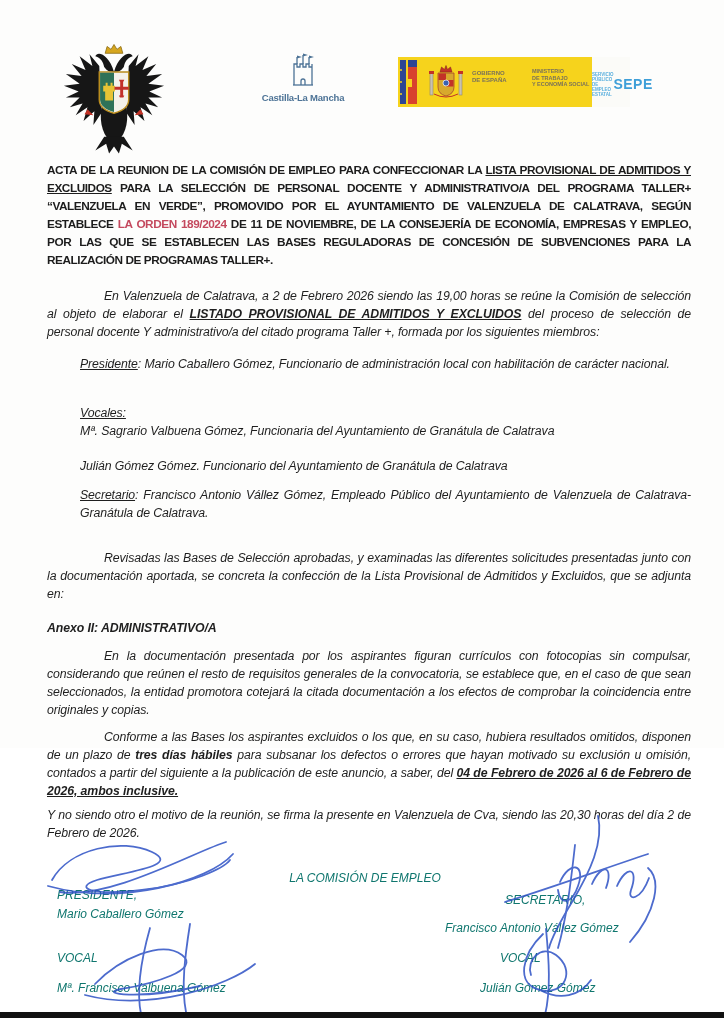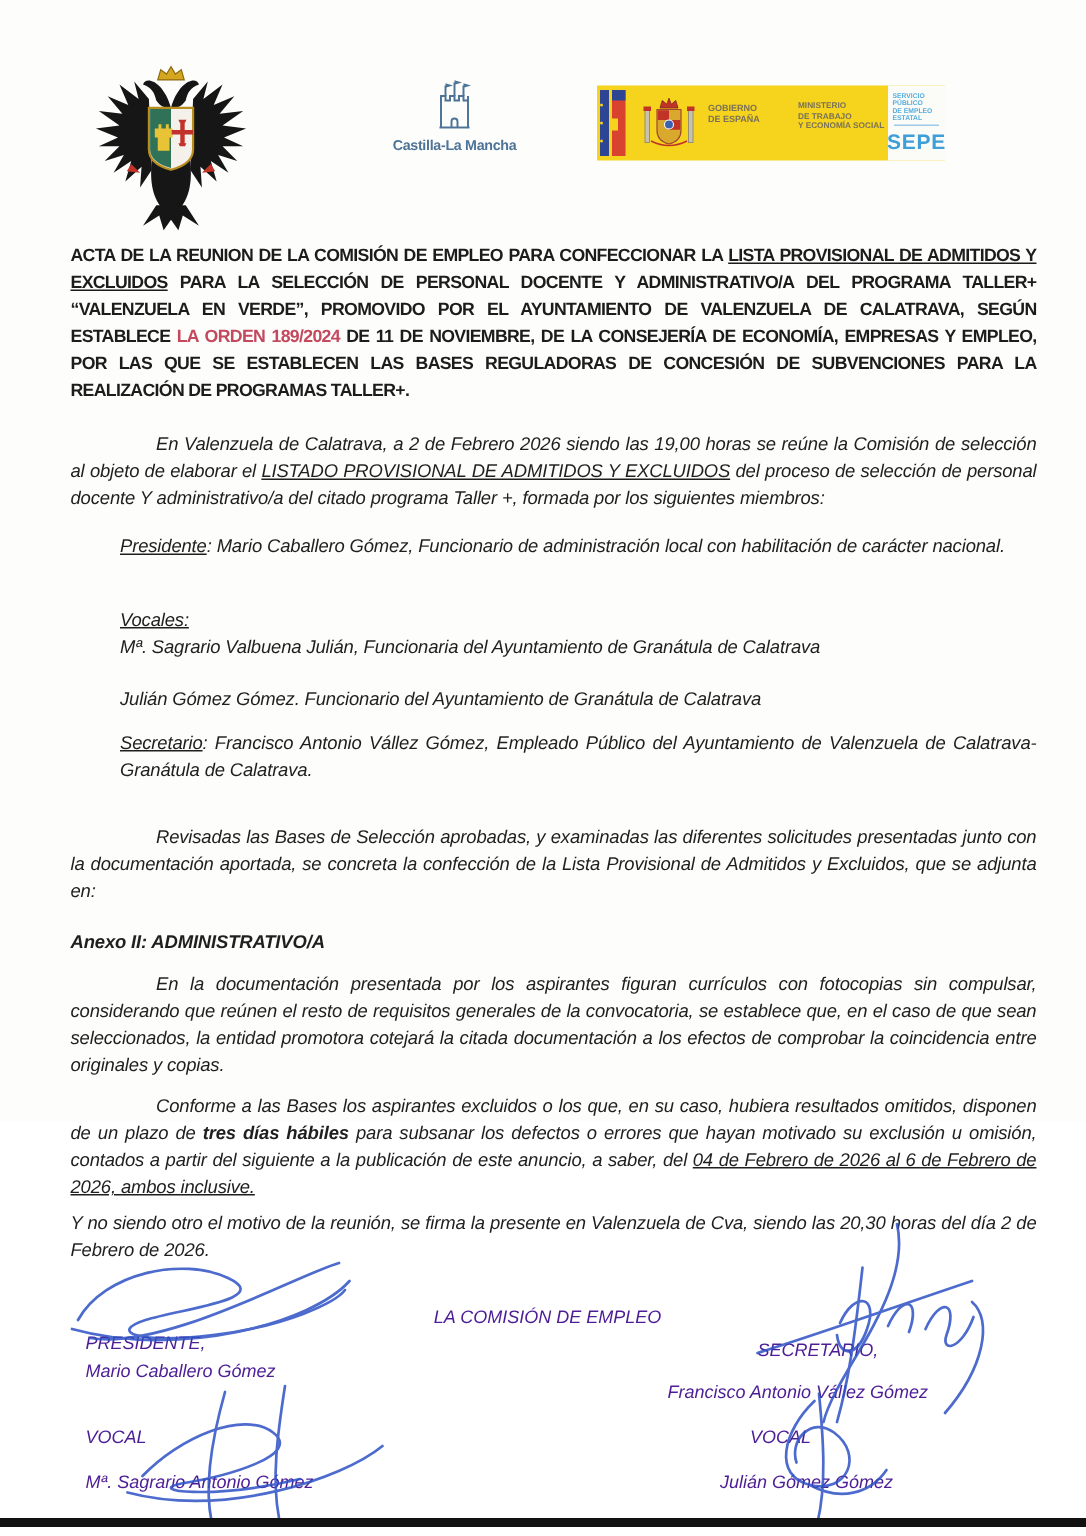--- a/index.html
+++ b/index.html
@@ -18,40 +18,40 @@
   .gov-dot{position:absolute;left:2px;width:2px;height:2px;border-radius:50%;background:#f6d31c;}
   .gov-redbar{position:absolute;left:10px;top:3px;bottom:3px;width:9px;background:#d8422e;}
   .gov-redbar-notch{position:absolute;left:0;top:19px;width:4px;height:8px;background:#f6d31c;}
   .gov-redbar-cap{position:absolute;left:0;top:0;width:9px;height:7px;background:#2e4593;}
   .gov-arms{position:absolute;left:28px;top:4px;}
   .gov-text{position:absolute;left:74px;top:13px;width:54px;font-size:6px;line-height:7px;
             font-weight:bold;color:#7a7259;letter-spacing:0;}
   .gov-min{position:absolute;left:134px;top:11px;width:60px;font-size:5.5px;line-height:6.5px;
            font-weight:bold;color:#7a7259;}
   .gov-sepe{position:absolute;right:0;top:0;bottom:0;width:38px;background:#fbfbf8;
-            display:flex;flex-direction:column;align-items:center;justify-content:flex-start;padding-top:4px;}
+            display:flex;flex-direction:row;align-items:center;justify-content:flex-start;padding-top:4px;}
   .sepe-small{font-size:4.5px;line-height:5px;color:#57aede;text-align:left;width:32px;font-weight:bold;}
   .sepe-line{width:30px;border-top:1px solid #9cc9e8;margin:2px 0 2px 0;}
   .sepe-big{font-size:14px;font-weight:bold;color:#3e9fd8;letter-spacing:0.5px;}
 
   
   .doc-title{position:absolute;left:47px;top:161px;width:644px;font-weight:bold;
              font-size:11.8px;letter-spacing:-0.45px;line-height:18px;text-align:justify;color:#1c1c1c;}
   .para{position:absolute;left:47px;width:644px;font-style:italic;font-size:12.3px;
         line-height:18px;text-align:justify;letter-spacing:-0.1px;color:#1f1f1f;}
   .indent{text-indent:57px;}
   .member{left:80px;width:611px;}
   .anexo{font-weight:bold;}
   .u{text-decoration:underline;}
-  .bu{font-weight:normal;text-decoration:underline;}
+  .bu{font-weight:bold;text-decoration:underline;}
   .red{color:#c4495e;}
   .b{font-weight:bold;}
 
   
-  .sig-label{position:absolute;font-style:italic;font-size:12px;color:#4c1d95;white-space:nowrap;}
+  .sig-label{position:absolute;font-style:italic;font-size:12px;color:#0f766e;white-space:nowrap;}
   .sig-svg{position:absolute;left:0;top:0;width:724px;height:1024px;pointer-events:none;}
 
   .bottom-bar{position:absolute;left:0;top:1012px;width:724px;height:6px;background:#111;}
 </style>
 </head>
 <body>
 
 <div class="page">
 
   <svg class="crest" viewBox="0 0 110 115">
@@ -138,41 +138,41 @@
   <div class="para indent" style="top:287px">
     <span>En Valenzuela de Calatrava, a 2 de Febrero 2026 siendo las 19,00 horas se reúne la Comisión de selección al objeto de elaborar el </span><span class="bu">LISTADO PROVISIONAL DE ADMITIDOS Y EXCLUIDOS</span><span> del proceso de selección de personal docente Y administrativo/a del citado programa Taller +, formada por los siguientes miembros:</span>
   </div>
 
   <div class="para member" style="top:355px">
     <span class="u">Presidente</span><span>: Mario Caballero Gómez, Funcionario de administración local con habilitación de carácter nacional.</span>
   </div>
   <div class="para member" style="top:404px">
     <span class="u">Vocales:</span>
   </div>
-  <div class="para member" style="top:422px">Mª. Sagrario Valbuena Julián, Funcionaria del Ayuntamiento de Granátula de Calatrava</div>
+  <div class="para member" style="top:422px">Mª. Sagrario Valbuena Gómez, Funcionaria del Ayuntamiento de Granátula de Calatrava</div>
   <div class="para member" style="top:486px">
     <span class="u">Secretario</span><span>: Francisco Antonio Vállez Gómez, Empleado Público del Ayuntamiento de Valenzuela de Calatrava-Granátula de Calatrava.</span>
   </div>
   <div class="para member" style="top:457px">Julián Gómez Gómez. Funcionario del Ayuntamiento de Granátula de Calatrava</div>
 
   <div class="para indent" style="top:549px">Revisadas las Bases de Selección aprobadas, y examinadas las diferentes solicitudes presentadas junto con la documentación aportada, se concreta la confección de la Lista Provisional de Admitidos y Excluidos, que se adjunta en:</div>
   <div class="para anexo" style="top:619px">Anexo II:  ADMINISTRATIVO/A</div>
   <div class="para indent" style="top:647px">En la documentación presentada por los aspirantes figuran currículos con fotocopias sin compulsar, considerando que reúnen el resto de requisitos generales de la convocatoria, se establece que, en el caso de que sean seleccionados, la entidad promotora cotejará la citada documentación a los efectos de comprobar la coincidencia entre originales y copias.</div>
   <div class="para indent" style="top:728px">
     <span>Conforme a las Bases los aspirantes excluidos o los que, en su caso, hubiera resultados omitidos, disponen de un plazo de </span><span class="b">tres días hábiles</span><span> para subsanar los defectos o errores que hayan motivado su exclusión u omisión, contados a partir del siguiente a la publicación de este anuncio, a saber, del </span><span class="bu">04 de Febrero de 2026 al 6 de Febrero de 2026, ambos inclusive.</span>
   </div>
   <div class="para" style="top:806px">Y no siendo otro el motivo de la reunión, se firma la presente en Valenzuela de Cva, siendo las 20,30 horas del día 2 de Febrero de 2026.</div>
 
   <div class="sig-label" style="left:240px;top:871px;width:250px;text-align:center;">LA COMISIÓN DE EMPLEO</div>
   <div class="sig-label" style="left:57px;top:888px;">PRESIDENTE,</div>
   <div class="sig-label" style="left:57px;top:907px;">Mario Caballero Gómez</div>
   <div class="sig-label" style="left:505px;top:893px;">SECRETARIO,</div>
   <div class="sig-label" style="left:445px;top:921px;">Francisco Antonio Vállez Gómez</div>
   <div class="sig-label" style="left:57px;top:951px;">VOCAL</div>
-  <div class="sig-label" style="left:57px;top:981px;">Mª. Sagrario Antonio Gómez</div>
+  <div class="sig-label" style="left:57px;top:981px;">Mª. Francisco Valbuena Gómez</div>
   <div class="sig-label" style="left:500px;top:951px;">VOCAL</div>
   <div class="sig-label" style="left:480px;top:981px;">Julián Gómez Gómez</div>
 
   <svg class="sig-svg" viewBox="0 0 724 1024">
     <g stroke="#2e52c5" stroke-width="1.8" fill="none" stroke-linecap="round" opacity="0.85">
 
       <g>
         <path d="M52 880 C70 848 122 838 152 852 C182 866 124 872 97 880 C72 888 92 896 142 890 C192 884 224 868 230 860"></path>
         <path d="M60 892 C110 900 198 850 226 842"></path>
         <path d="M48 886 C120 906 208 882 233 854"></path>

